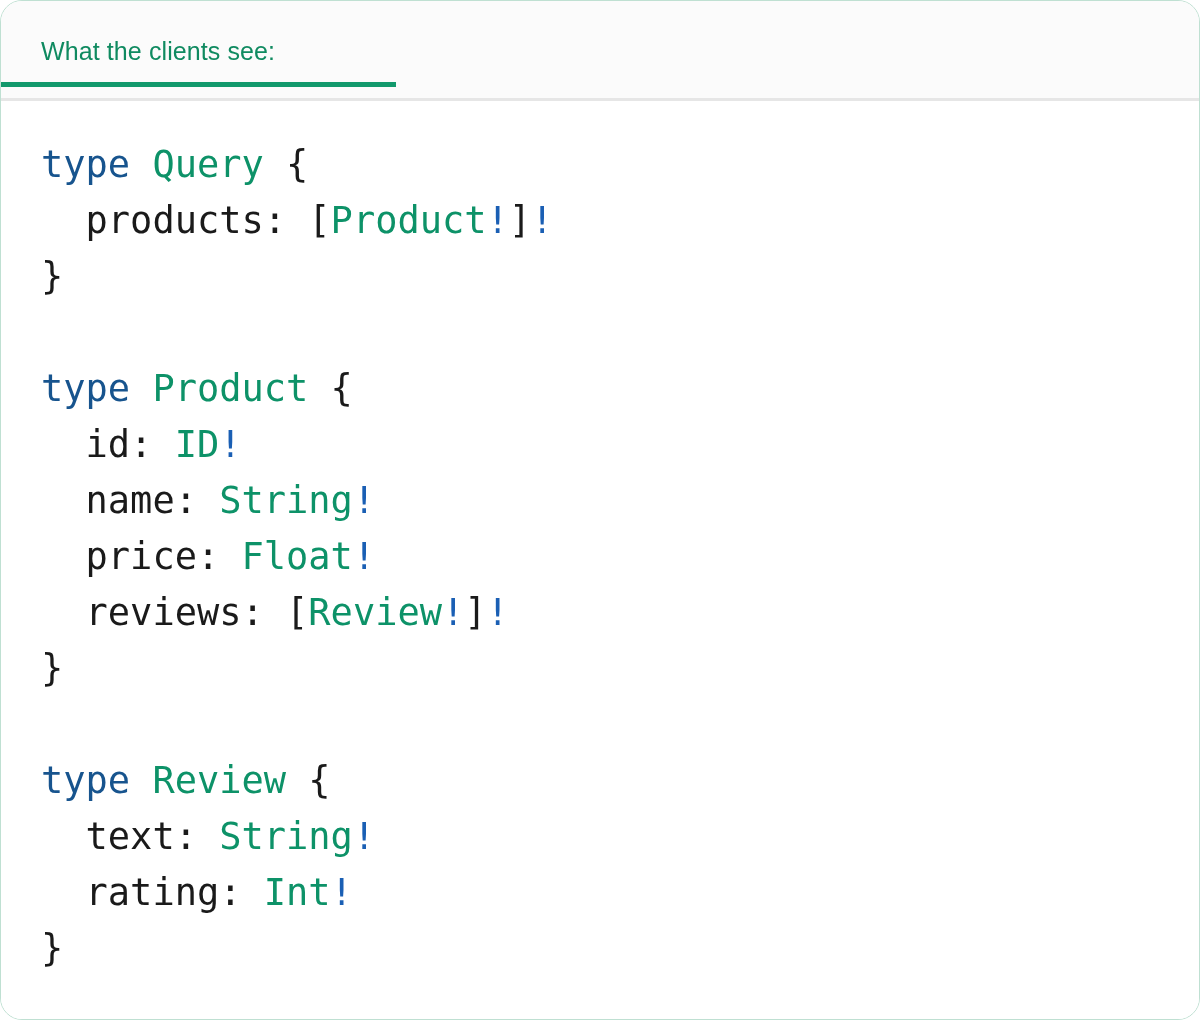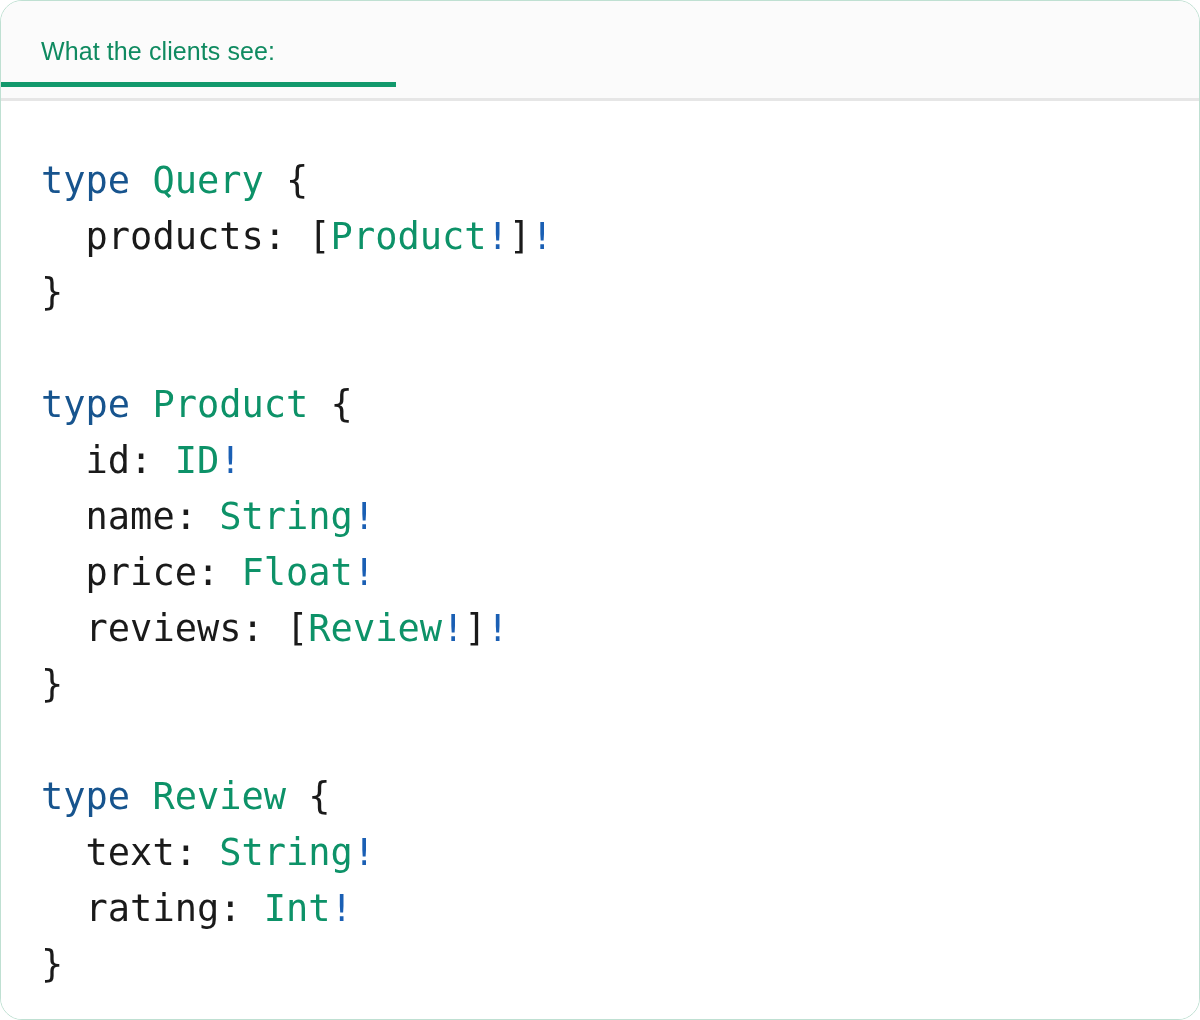--- a/index.html
+++ b/index.html
@@ -72,21 +72,20 @@
     background: #12996c;
     z-index: 2;
   }
 
   
   #code-area {
     flex: 1 1 auto;
     background: #ffffff;
     padding: 36px 0 0 0;
     overflow: hidden;
-    margin-top: 16px;
   }
   pre#code {
     margin: 0;
     padding: 0 40px;
     font-family: "DejaVu Sans Mono", monospace;
     font-size: 37px;
     line-height: 56px;
     white-space: pre;
     color: #1a1a1a;
     -webkit-font-smoothing: antialiased;

